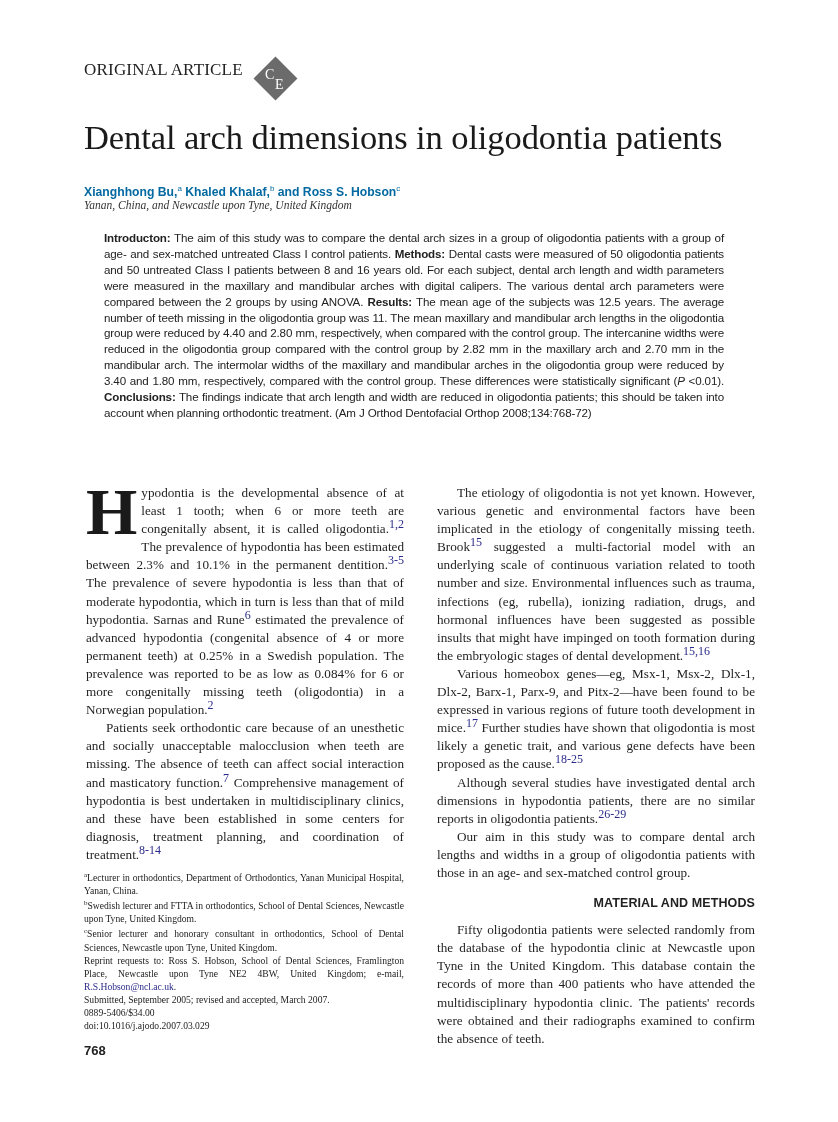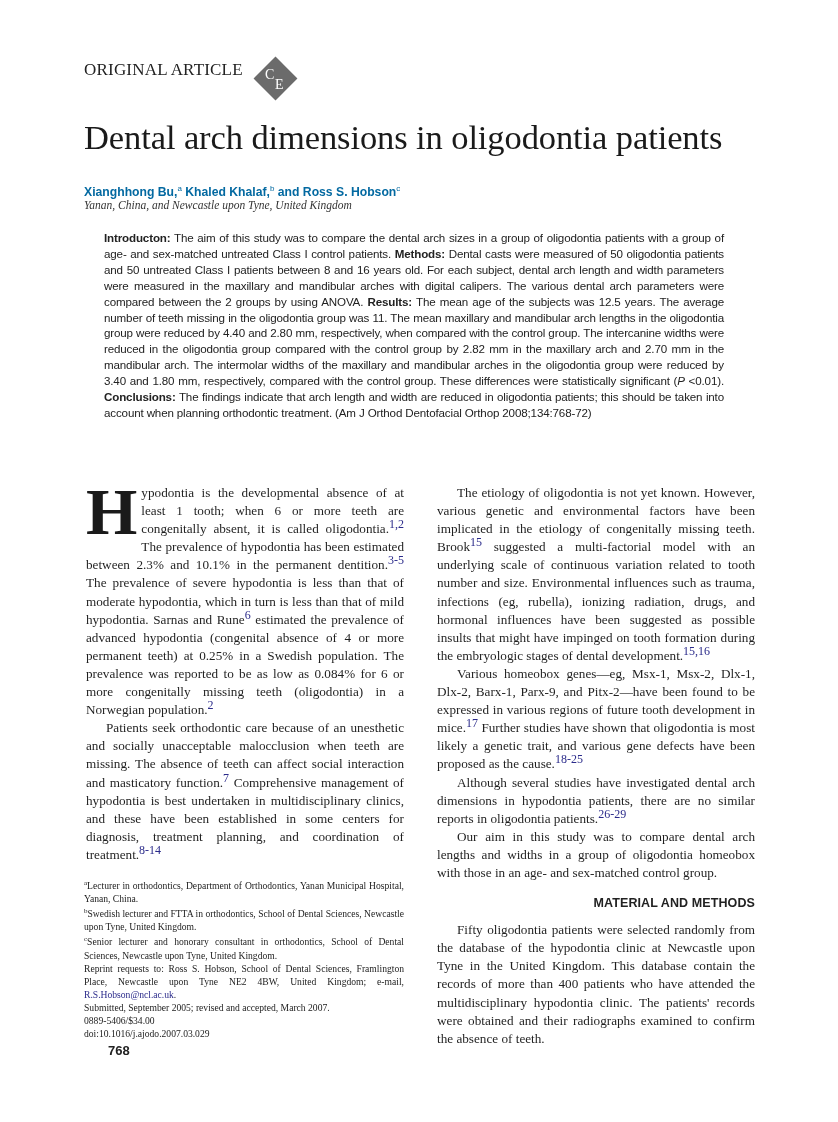--- a/index.html
+++ b/index.html
@@ -23,25 +23,25 @@
   .col { position: absolute; width: 318px; font-family: "Liberation Serif", serif; font-size: 13.2px; line-height: 18.1px; text-align: justify; color: #1f1f1f; }
   .col p { margin: 0; }
   .col p.indent { text-indent: 20px; }
   .col-left { left: 86px; top: 484px; }
   .col-right { left: 437px; top: 484px; }
   .dropcap { float: left; font-family: "Liberation Serif", serif; font-size: 66px; line-height: 52px; height: 54px; margin: 2px 4px 0 0; font-weight: bold; color: #1a1a1a; }
   sup.ref { font-size: 12px; color: #2a2a8a; vertical-align: 5px; line-height: 0; }
 
   .section-head { font-family: "Liberation Sans", sans-serif; font-size: 12.5px; font-weight: bold; color: #222; margin: 12px 0 9px 0 !important; text-align: right; letter-spacing: 0.1px; }
 
-  .footnotes { position: absolute; left: 84px; top: 869px; width: 320px; font-family: "Liberation Serif", serif; font-size: 9.6px; line-height: 13px; color: #222; text-align: justify; margin-top: 8px; }
+  .footnotes { position: absolute; left: 84px; top: 869px; width: 320px; font-family: "Liberation Serif", serif; font-size: 9.6px; line-height: 13px; color: #222; text-align: justify; }
   .footnotes p { margin: 0; }
   .footnotes sup { font-size: 7px; }
   .footnotes .link { color: #2a2a8a; }
-  .page-number { position: absolute; left: 84px; top: 1043px; font-family: "Liberation Sans", sans-serif; font-size: 13px; font-weight: bold; color: #222; margin-left: 24px; }
+  .page-number { position: absolute; left: 84px; top: 1043px; font-family: "Liberation Sans", sans-serif; font-size: 13px; font-weight: bold; color: #222; }
 </style>
 </head>
 <body>
 
 <div class="page">
 
   <div class="article-type">ORIGINAL ARTICLE</div>
   <div class="ce-badge">
     <div class="diamond"></div>
     <span class="c">C</span>
@@ -61,21 +61,21 @@
 
   <div class="col col-left">
     <p><span class="dropcap">H</span><span>ypodontia is the developmental absence of at least 1 tooth; when 6 or more teeth are congenitally absent, it is called oligodontia.</span><sup class="ref">1,2</sup><span> The prevalence of hypodontia has been estimated between 2.3% and 10.1% in the permanent dentition.</span><sup class="ref">3-5</sup><span> The prevalence of severe hypodontia is less than that of moderate hypodontia, which in turn is less than that of mild hypodontia. Sarnas and Rune</span><sup class="ref">6</sup><span> estimated the prevalence of advanced hypodontia (congenital absence of 4 or more permanent teeth) at 0.25% in a Swedish population. The prevalence was reported to be as low as 0.084% for 6 or more congenitally missing teeth (oligodontia) in a Norwegian population.</span><sup class="ref">2</sup></p>
     <p class="indent"><span>Patients seek orthodontic care because of an unesthetic and socially unacceptable malocclusion when teeth are missing. The absence of teeth can affect social interaction and masticatory function.</span><sup class="ref">7</sup><span> Comprehensive management of hypodontia is best undertaken in multidisciplinary clinics, and these have been established in some centers for diagnosis, treatment planning, and coordination of treatment.</span><sup class="ref">8-14</sup></p>
   </div>
 
   <div class="col col-right">
     <p class="indent"><span>The etiology of oligodontia is not yet known. However, various genetic and environmental factors have been implicated in the etiology of congenitally missing teeth. Brook</span><sup class="ref">15</sup><span> suggested a multi-factorial model with an underlying scale of continuous variation related to tooth number and size. Environmental influences such as trauma, infections (eg, rubella), ionizing radiation, drugs, and hormonal influences have been suggested as possible insults that might have impinged on tooth formation during the embryologic stages of dental development.</span><sup class="ref">15,16</sup></p>
     <p class="indent"><span>Various homeobox genes—eg, Msx-1, Msx-2, Dlx-1, Dlx-2, Barx-1, Parx-9, and Pitx-2—have been found to be expressed in various regions of future tooth development in mice.</span><sup class="ref">17</sup><span> Further studies have shown that oligodontia is most likely a genetic trait, and various gene defects have been proposed as the cause.</span><sup class="ref">18-25</sup></p>
     <p class="indent"><span>Although several studies have investigated dental arch dimensions in hypodontia patients, there are no similar reports in oligodontia patients.</span><sup class="ref">26-29</sup></p>
-    <p class="indent">Our aim in this study was to compare dental arch lengths and widths in a group of oligodontia homeobox with those in an age- and sex-matched control group.</p>
+    <p class="indent">Our aim in this study was to compare dental arch lengths and widths in a group of oligodontia patients with those in an age- and sex-matched control group.</p>
     <p class="section-head">MATERIAL AND METHODS</p>
     <p class="indent">Fifty oligodontia patients were selected randomly from the database of the hypodontia clinic at Newcastle upon Tyne in the United Kingdom. This database contain the records of more than 400 patients who have attended the multidisciplinary hypodontia clinic. The patients' records were obtained and their radiographs examined to confirm the absence of teeth.</p>
   </div>
 
   <div class="footnotes">
     <p><sup>a</sup><span>Lecturer in orthodontics, Department of Orthodontics, Yanan Municipal Hospital, Yanan, China.</span></p>
     <p><sup>b</sup><span>Swedish lecturer and FTTA in orthodontics, School of Dental Sciences, Newcastle upon Tyne, United Kingdom.</span></p>
     <p><sup>c</sup><span>Senior lecturer and honorary consultant in orthodontics, School of Dental Sciences, Newcastle upon Tyne, United Kingdom.</span></p>
     <p><span>Reprint requests to: Ross S. Hobson, School of Dental Sciences, Framlington Place, Newcastle upon Tyne NE2 4BW, United Kingdom; e-mail, </span><span class="link">R.S.Hobson@ncl.ac.uk</span><span>.</span></p>
     <p>Submitted, September 2005; revised and accepted, March 2007.</p>

